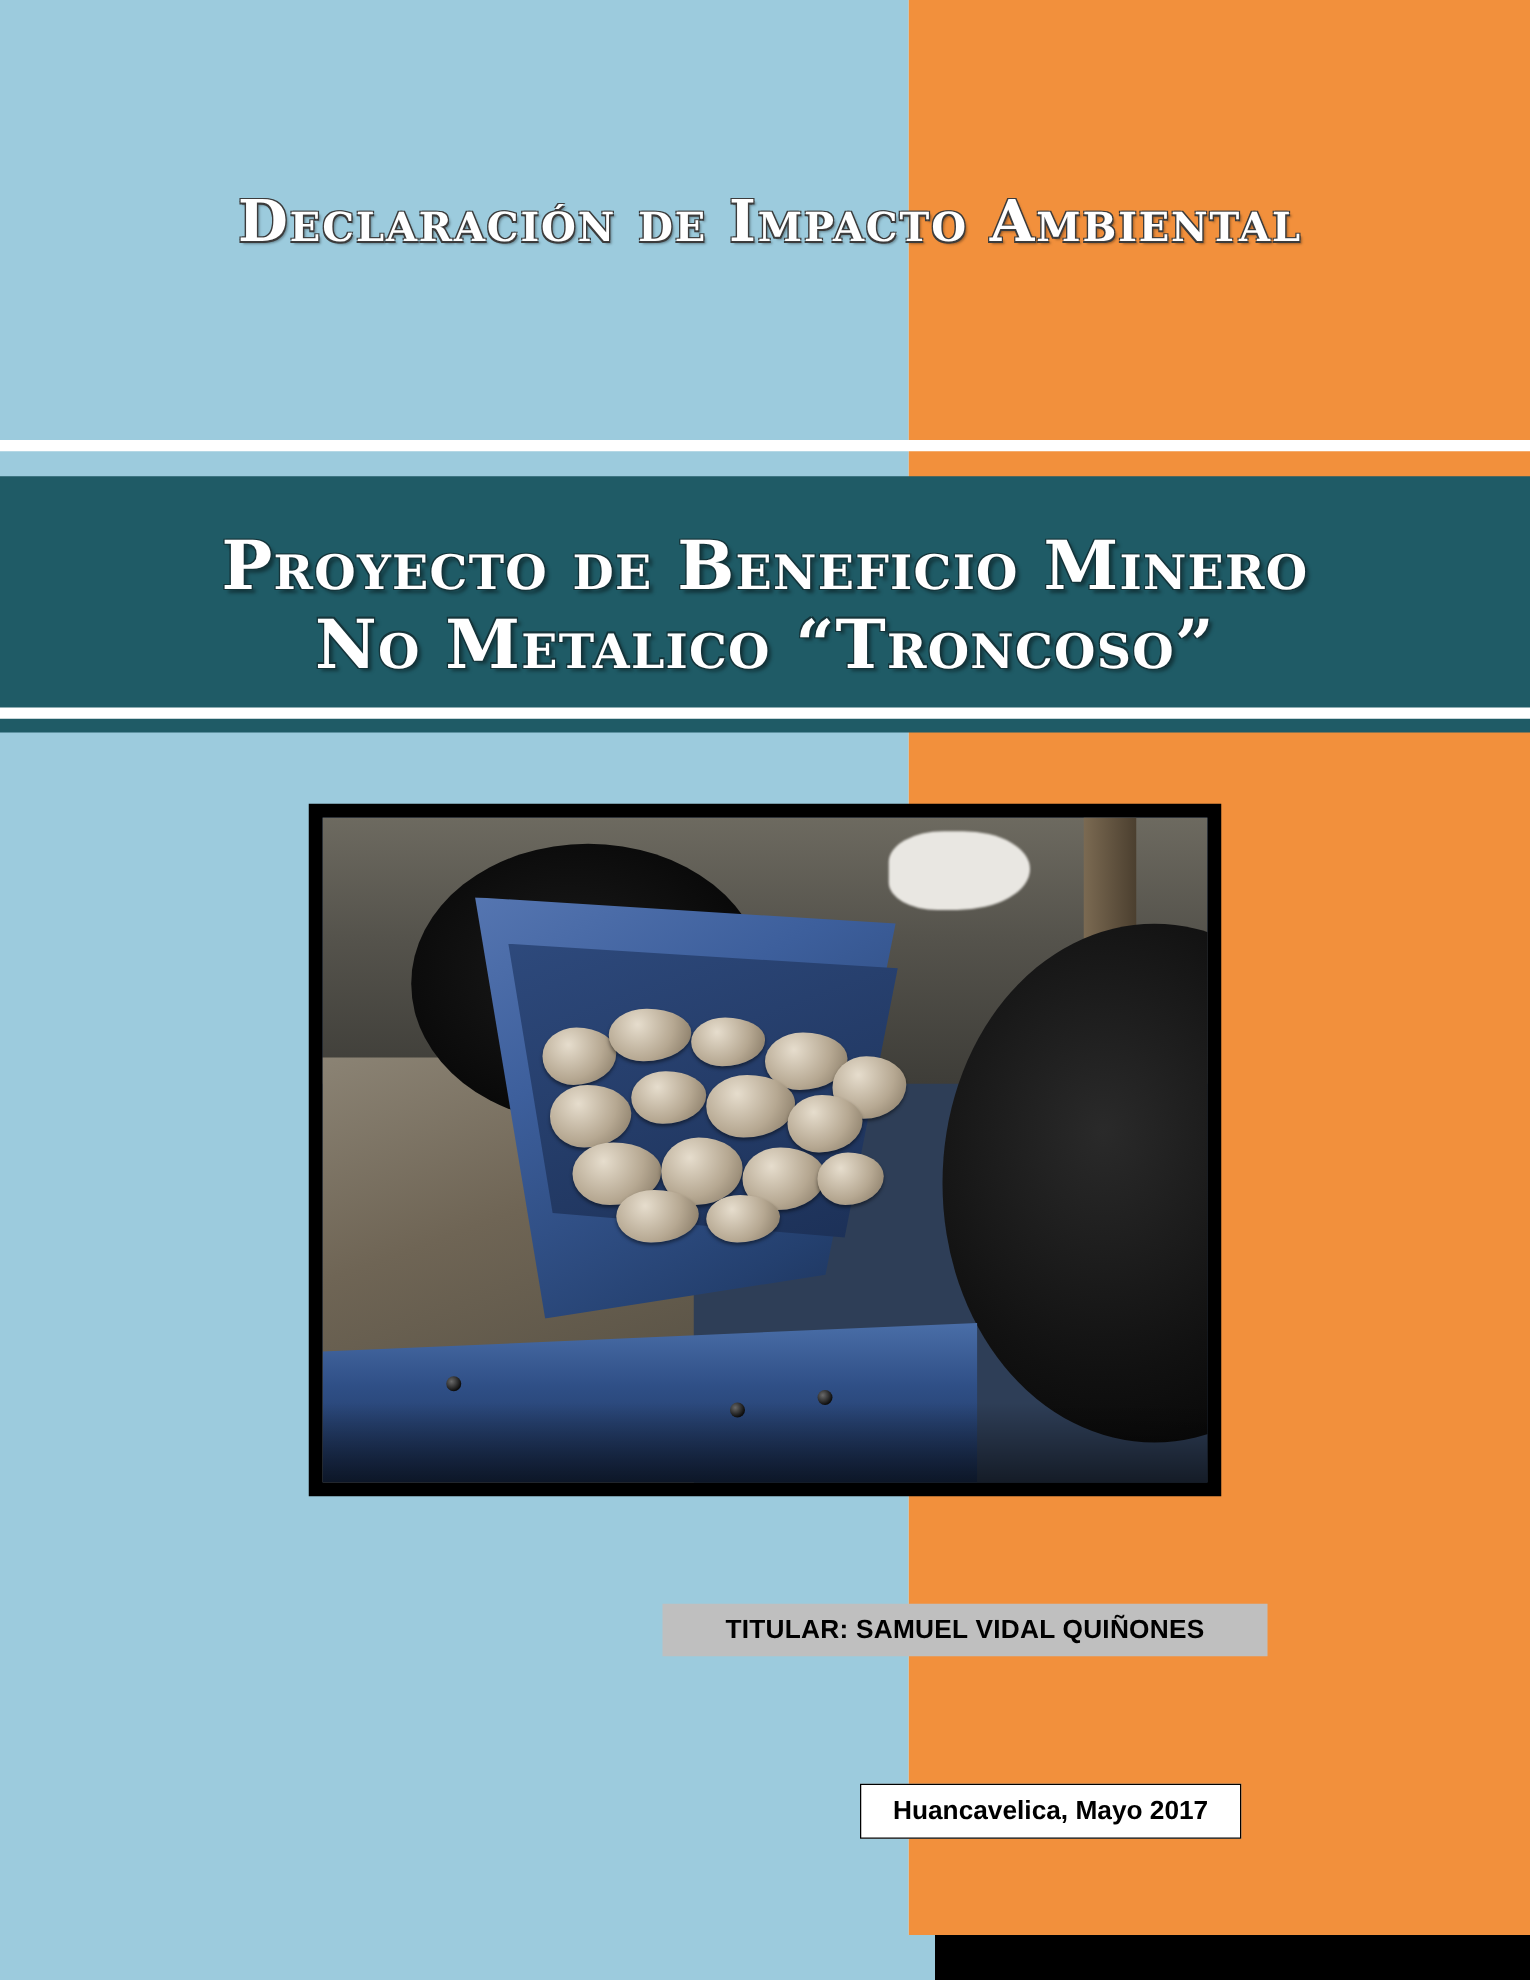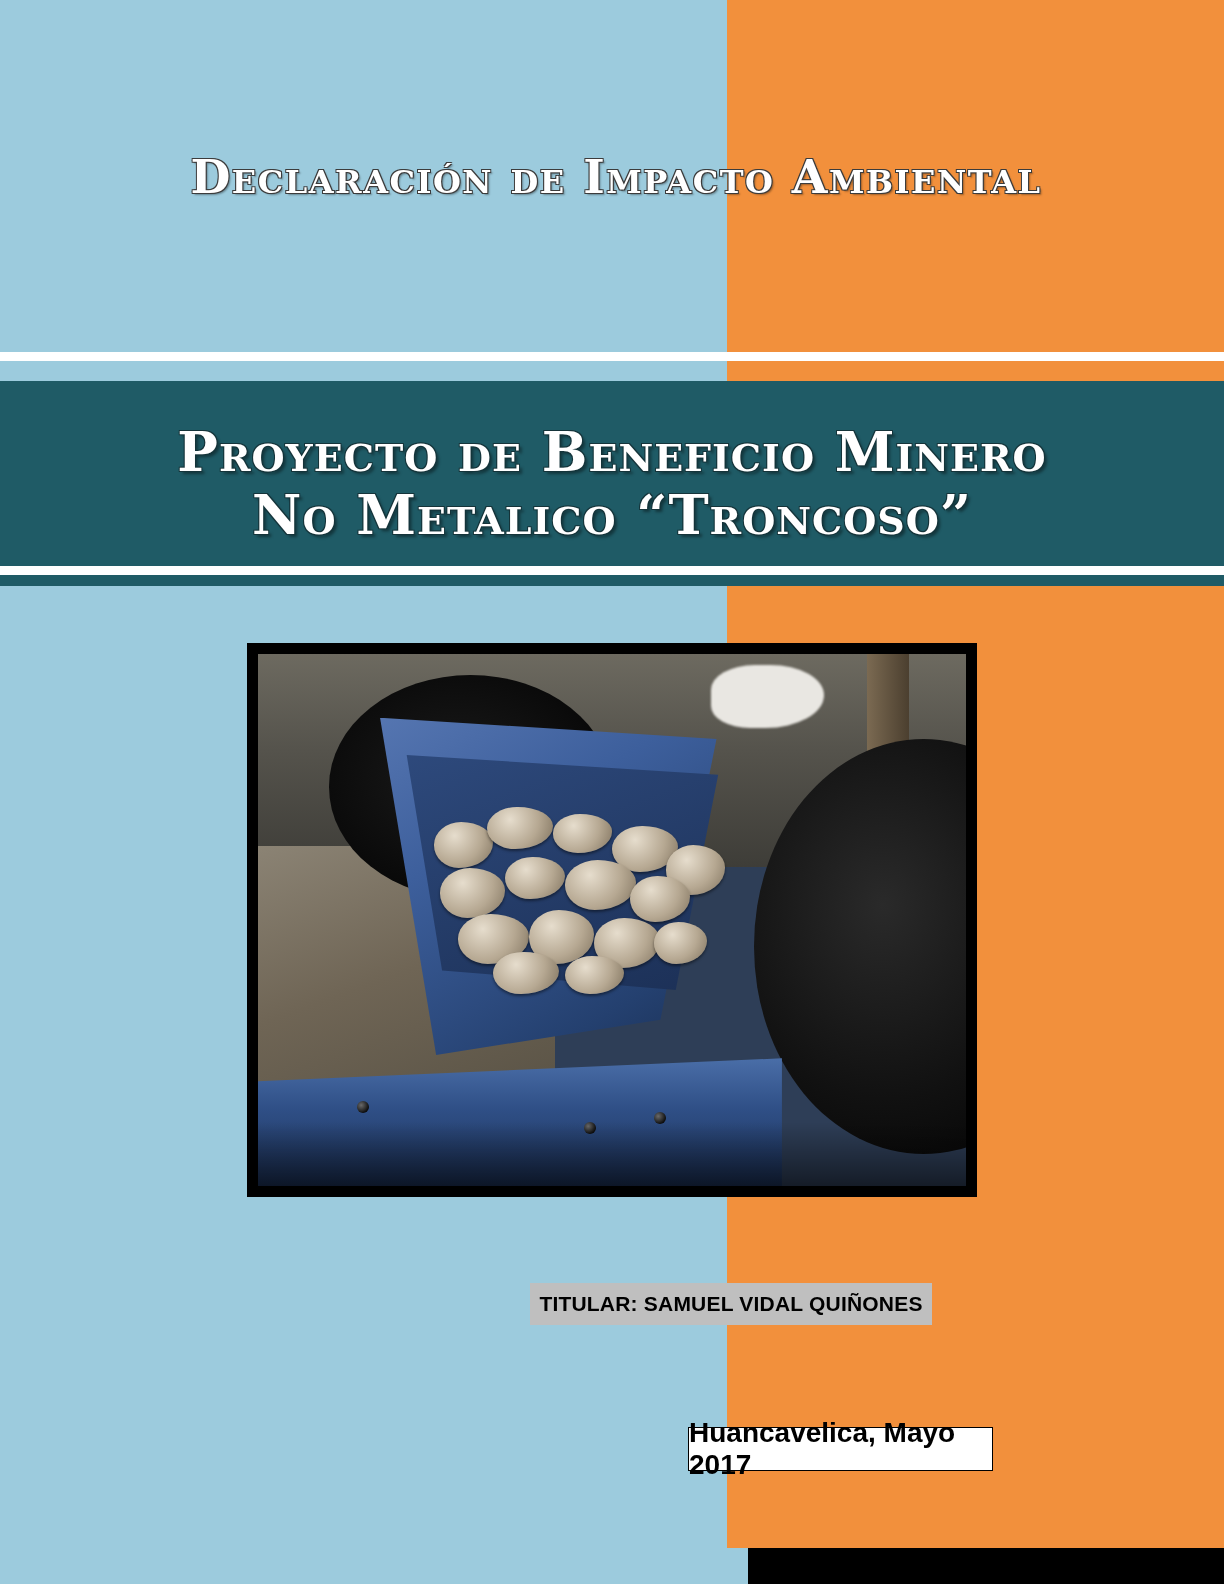--- a/index.html
+++ b/index.html
@@ -196,21 +196,21 @@
   .ph-shadow-bottom {
     position: absolute; left: 0; bottom: 0; width: 100%; height: 12%;
     background: linear-gradient(180deg, rgba(0,0,0,0) 0%, rgba(0,0,0,.55) 100%);
   }
 
   
   .owner-box {
     position: absolute;
     left: 530px;
     top: 1283px;
-    width: 402px;
+    width: 484px;
     height: 42px;
     background: #bfbfbf;
     display: flex;
     align-items: center;
     justify-content: center;
     font-family: "Liberation Sans", sans-serif;
     font-size: 21px;
     font-weight: bold;
     color: #000000;
     letter-spacing: .2px;
@@ -223,21 +223,21 @@
     top: 1427px;
     width: 305px;
     height: 44px;
     background: #ffffff;
     border: 1px solid #000000;
     box-sizing: border-box;
     display: flex;
     align-items: center;
     justify-content: center;
     font-family: "Liberation Sans", sans-serif;
-    font-size: 28px;
+    font-size: 21px;
     font-weight: bold;
     color: #000000;
   }
 </style>
 </head>
 <body>
 
 <div id="page">
 
   <div class="bg-left"></div>

